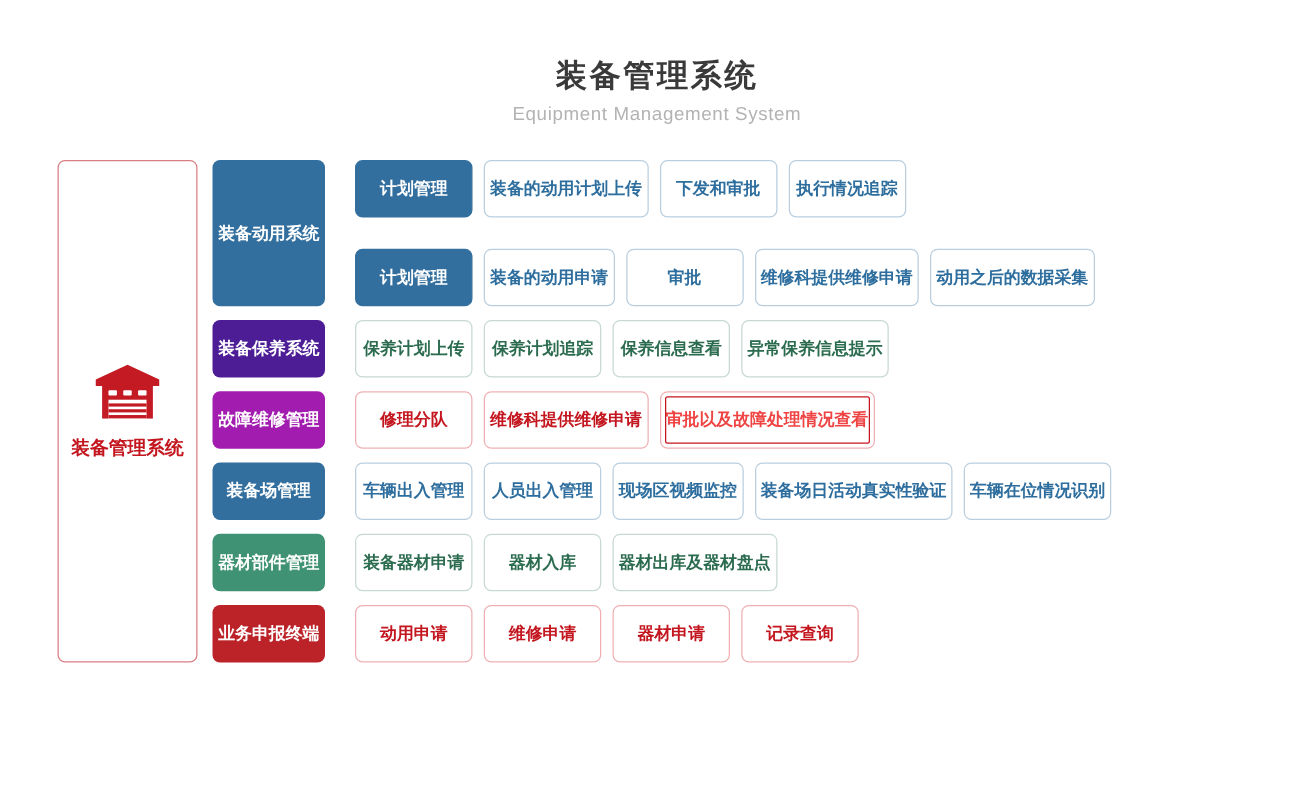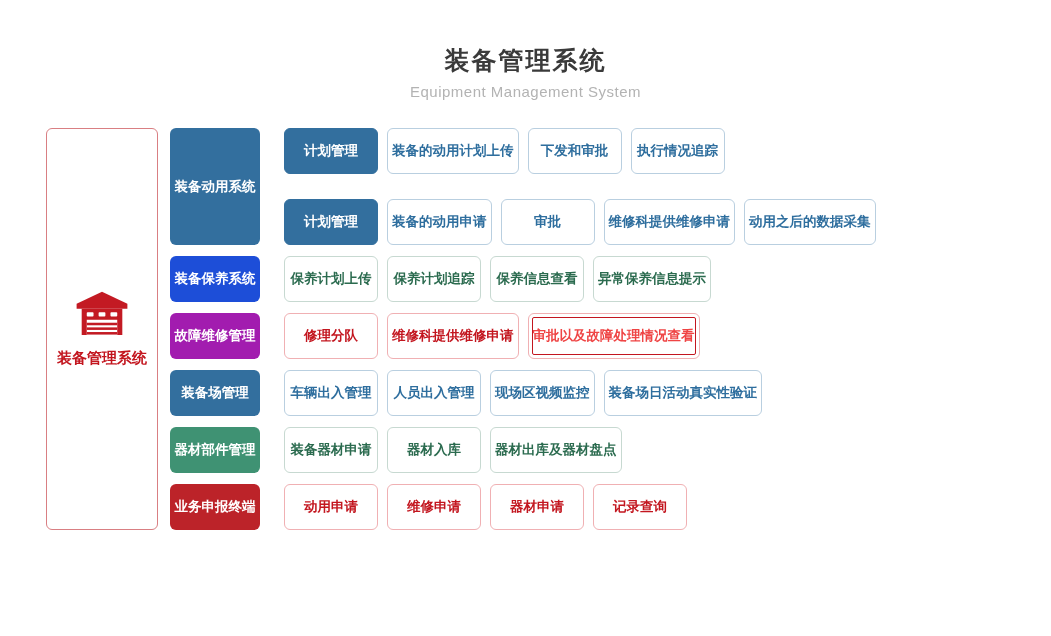--- a/index.html
+++ b/index.html
@@ -35,21 +35,21 @@
   .rows{display:flex;flex-direction:column;gap:25px;}
   .row{display:flex;gap:9px;}
   .item{
     min-width:94px;height:46px;box-sizing:border-box;padding:0 4px;border-radius:6px;
     display:flex;align-items:center;justify-content:center;
     font-size:13.5px;font-weight:bold;background:#ffffff;white-space:nowrap;
     border:1px solid transparent;position:relative;
   }
   
   .theme-blue{background:#336f9e;}
-  .theme-dark-green{background:#1d4ed8;}
+  .theme-dark-green{background:#4c1d95;}
   .theme-red{background:#a21caf;}
   .theme-green{background:#3f9273;}
   .theme-dark-red{background:#bc2329;}
   
   .blue-solid{background:#336f9e;border-color:#336f9e;color:#ffffff;}
   .blue-outline{border-color:#b9cfe0;color:#2e6e9e;}
   .green-outline{border-color:#c7d9d1;color:#2b6b4f;}
   .red-outline{border-color:#f0b0b3;color:#c3161f;}
   .red-outline-double{border-color:#f0b0b3;color:#ef4444;}
   .red-outline-double::before{
@@ -126,20 +126,21 @@
           </div>
         </div>
         <div class="group">
           <div class="cat theme-blue">装备场管理</div>
           <div class="rows">
             <div class="row">
               <div class="item blue-outline">车辆出入管理</div>
               <div class="item blue-outline">人员出入管理</div>
               <div class="item blue-outline">现场区视频监控</div>
               <div class="item blue-outline">装备场日活动真实性验证</div>
+              <div class="item blue-outline">车辆在位情况识别</div>
             </div>
           </div>
         </div>
         <div class="group">
           <div class="cat theme-green">器材部件管理</div>
           <div class="rows">
             <div class="row">
               <div class="item green-outline">装备器材申请</div>
               <div class="item green-outline">器材入库</div>
               <div class="item green-outline">器材出库及器材盘点</div>

